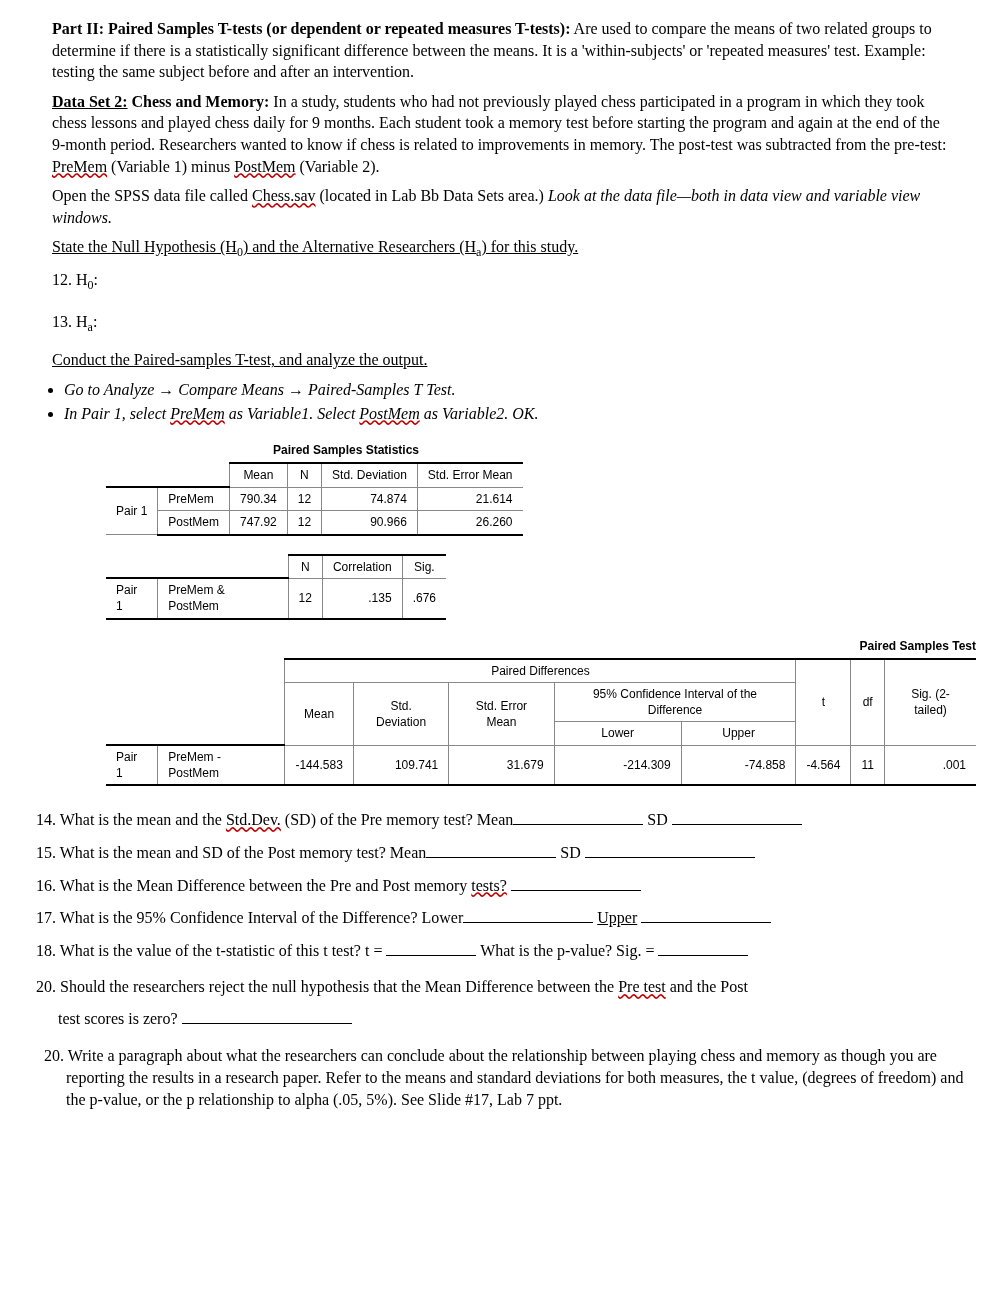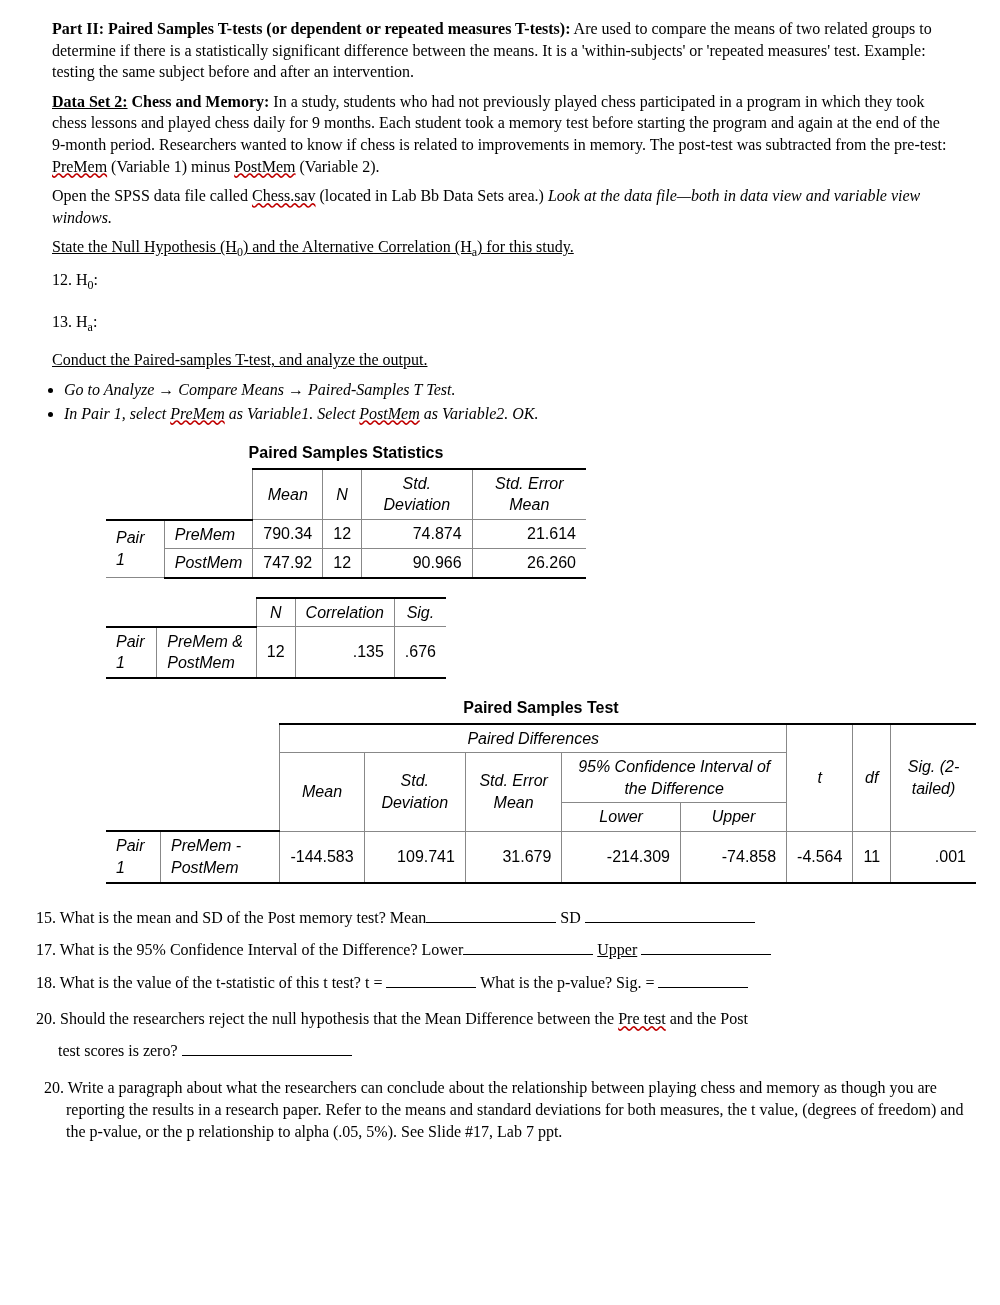--- a/index.html
+++ b/index.html
@@ -17,48 +17,48 @@
   .bold { font-weight: bold; }
   .u { text-decoration: underline; }
   .wavy { text-decoration: underline wavy #c00000; text-decoration-skip-ink: none; }
   .italic { font-style: italic; }
   .sub { vertical-align: sub; font-size: 0.75em; }
 
   ul.bullets { margin: 4px 0 12px 28px; padding: 0; }
   ul.bullets li { margin: 2px 0; }
 
   
-  .spss-block { margin: 18px 0 10px 70px; font-family: Arial, Helvetica, sans-serif; font-size: 16px; }
+  .spss-block { margin: 18px 0 10px 70px; font-family: Arial, Helvetica, sans-serif; font-size: 12px; }
   .spss-title { font-weight: bold; text-align: center; margin-bottom: 4px; }
   table.spss { border-collapse: collapse; }
   table.spss th, table.spss td {
     border: 1px solid #888;
     padding: 3px 10px;
     text-align: right;
     background: #fff;
     font-weight: normal;
   }
-  table.spss th { text-align: center; font-style: italic; }
+  table.spss th { text-align: center; }
   table.spss .rowlabel { text-align: left; }
   table.spss .grouplabel { text-align: left; }
   table.spss tr.datarow td, table.spss tr.datarow th.rowlabel, table.spss tr.datarow th.grouplabel {
     border-top: 1px solid #888;
   }
   
   .frame-top { border-top: 2px solid #000 !important; }
   .frame-bot { border-bottom: 2px solid #000 !important; }
   .noleft { border-left: none !important; }
   .noright { border-right: none !important; }
   .nobord { border: none !important; }
 
   .stats-wrap { width: 480px; }
   .corr-wrap  { width: 340px; }
   .test-wrap  { width: 870px; }
 
-  .test-wrap .spss-title { text-align: center; }
+  .test-wrap .spss-title { text-align: right; }
 
   .blank { display:inline-block; border-bottom: 1px solid #000; min-width: 110px; height: 1em; vertical-align: baseline;}
   .blank.short { min-width: 90px; }
   .blank.med { min-width: 130px; }
   .blank.long { min-width: 170px; }
 
   .qlist p { margin: 10px 0; }
   .arrow { font-family: Arial, sans-serif; }
 </style>
 </head>
@@ -72,21 +72,21 @@
   <span class="bold u">Data Set 2:</span>
   <span class="bold"> Chess and Memory:</span><span> In a study, students who had not previously played chess participated in a program in which they took chess lessons and played chess daily for 9 months.  Each student took a memory test before starting the program and again at the end of the 9-month period. Researchers wanted to know if chess is related to improvements in memory.  The post-test was subtracted from the pre-test: </span><span class="wavy">PreMem</span><span> (Variable 1) minus </span><span class="wavy">PostMem</span><span> (Variable 2).</span>
 </p>
 
 <p>
   <span>Open the SPSS data file called </span><span class="wavy">Chess.sav</span><span> (located in Lab Bb Data Sets area.) </span><span class="italic">Look at the data file—both in data view and variable view windows.</span>
 </p>
 
 <p>
   <span class="u">
-    <span>State the Null Hypothesis (H</span><span class="sub">0</span><span>) and the Alternative Correlation (H</span><span class="sub">a</span><span>) for this study.</span>
+    <span>State the Null Hypothesis (H</span><span class="sub">0</span><span>) and the Alternative Researchers (H</span><span class="sub">a</span><span>) for this study.</span>
   </span>
 </p>
 
 <p>
   <span>12. H</span><span class="sub">0</span><span>:</span>
 </p>
 
 <p style="margin-top:18px">
   <span>13. H</span><span class="sub">a</span><span>:</span>
 </p>
@@ -188,25 +188,31 @@
       <td class="frame-bot">-4.564</td>
       <td class="frame-bot">11</td>
       <td class="frame-bot noright">.001</td>
     </tr>
   </tbody>
     </table>
 </div>
 
 <div class="qlist" style="margin-top:22px">
 
+  <p>
+    <span>14. What is the mean and the </span><span class="wavy">Std.Dev.</span><span> (SD) of the Pre memory test?  Mean</span><span class="blank med"></span><span> SD </span><span class="blank med"></span>
+  </p>
 
   <p>
     <span>15. What is the mean and SD of the Post memory test?  Mean</span><span class="blank med"></span><span> SD </span><span class="blank long"></span>
   </p>
 
+  <p>
+    <span>16. What is the Mean Difference between the Pre and Post memory </span><span class="wavy">tests?</span> <span class="blank med"></span>
+  </p>
 
   <p>
     <span>17. What is the 95% Confidence Interval of the Difference?  Lower</span><span class="blank med"></span> <span class="u">Upper</span> <span class="blank med"></span>
   </p>
 
   <p>
     <span>18. What is the value of the t-statistic of this t test?  t = </span><span class="blank short"></span><span> What is the p-value? Sig. = </span><span class="blank short"></span>
   </p>
 
   <p style="line-height:2">

